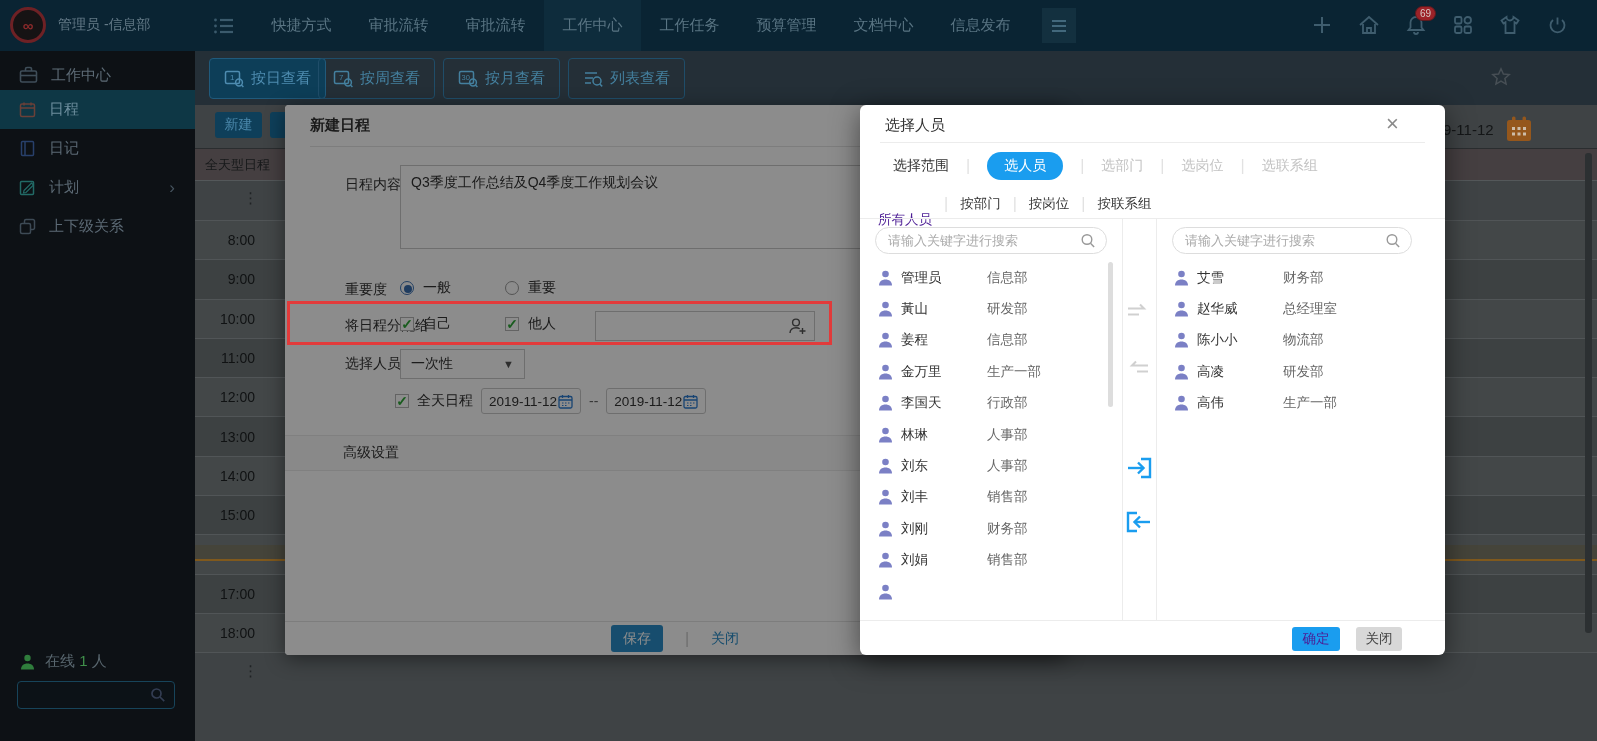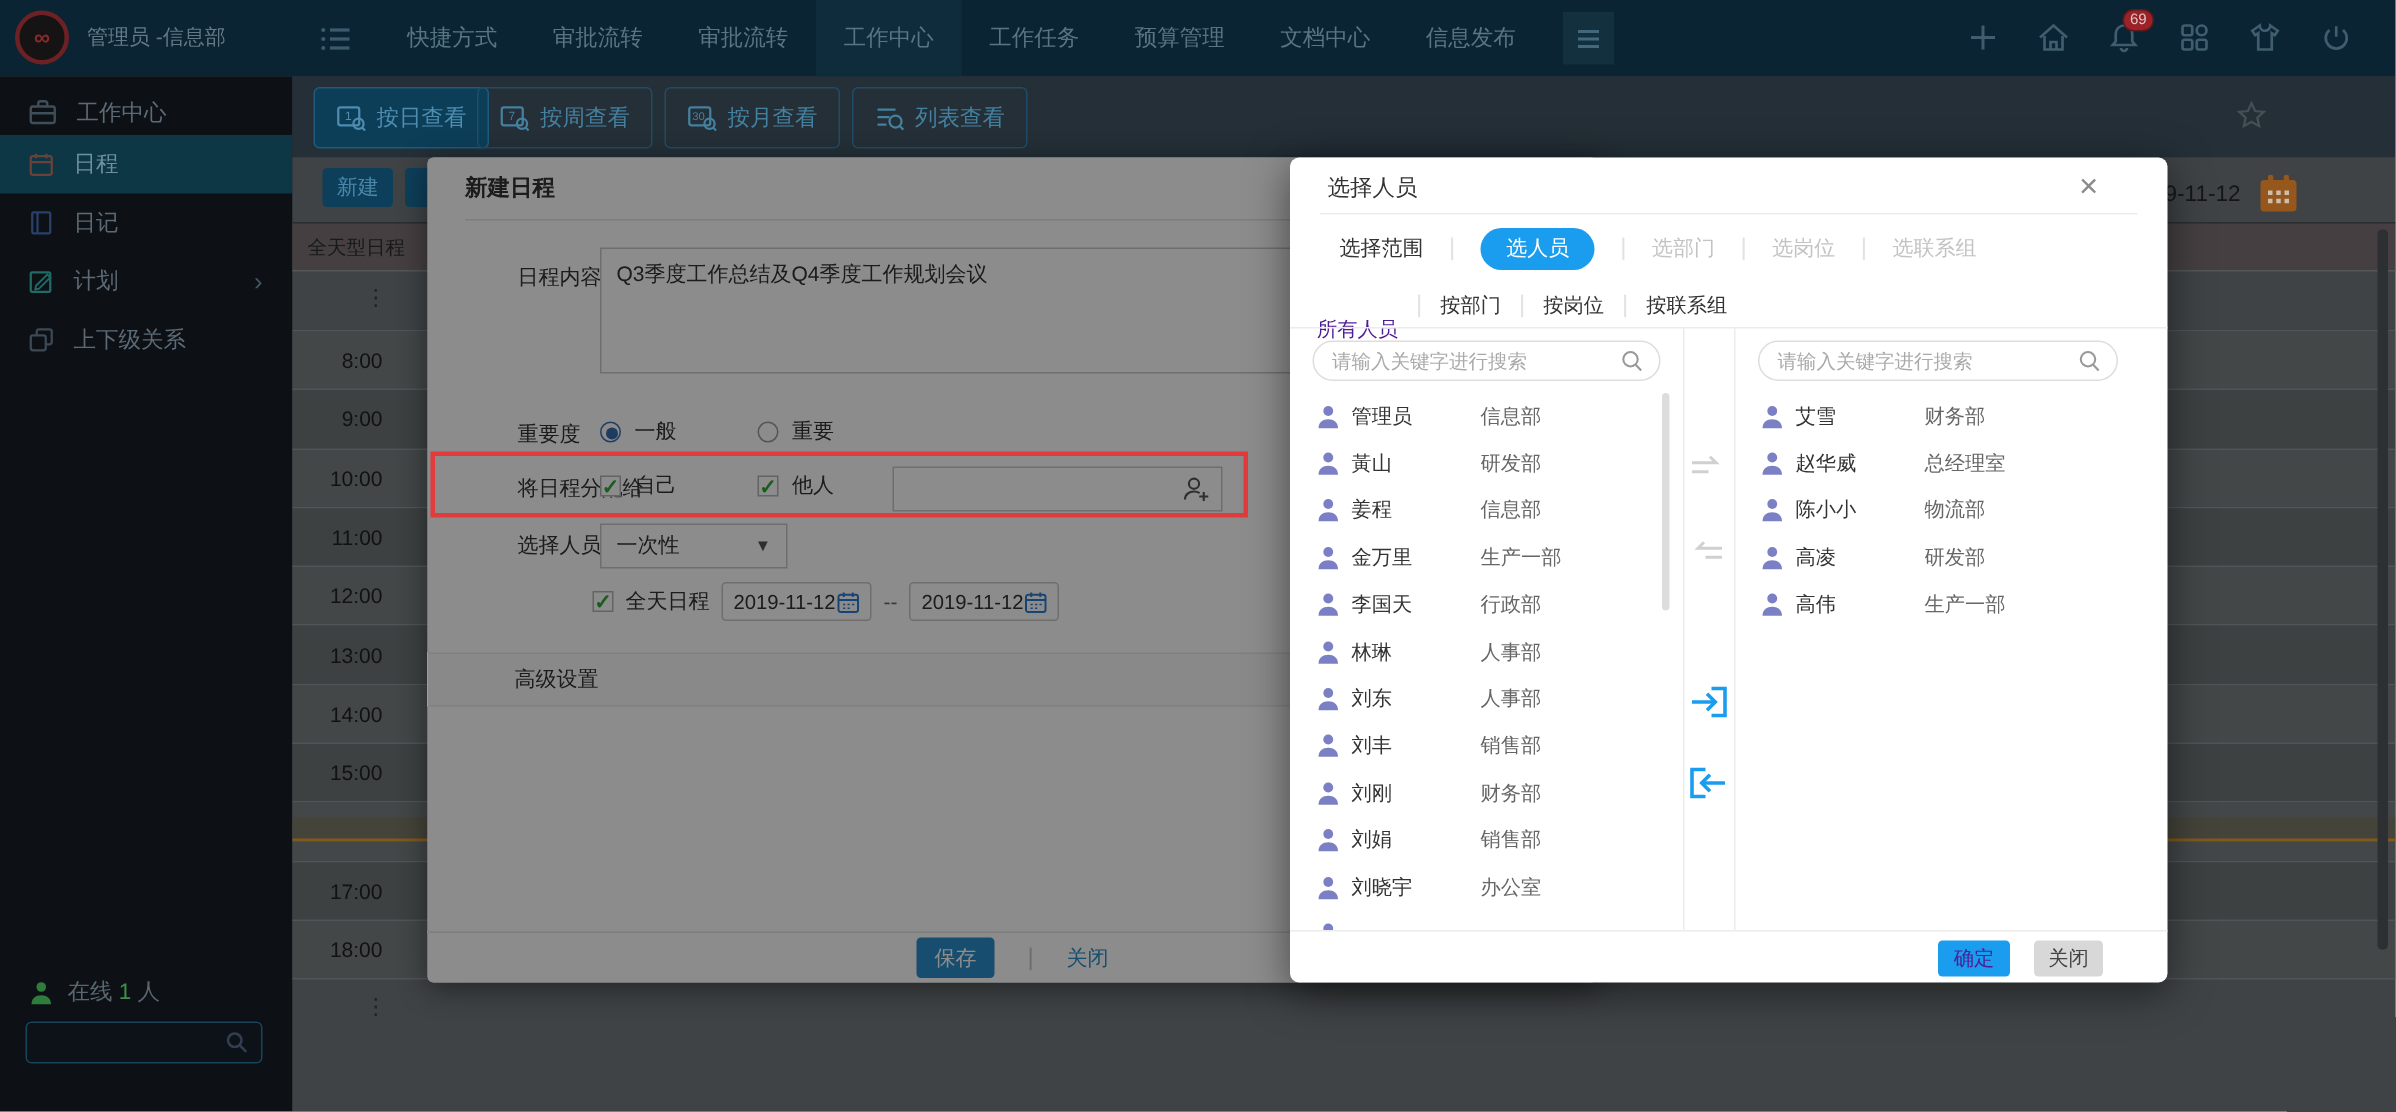--- a/index.html
+++ b/index.html
@@ -615,28 +615,20 @@
             <path d="M1 15.5c0-4 2.9-6 6.5-6s6.5 2 6.5 6z" fill="#7b80c5"></path>
           </svg>
           <span class="pname">刘娟</span>
           <span class="pdept">销售部</span>
         </div>
         <div class="prow">
           <svg class="picon" viewBox="0 0 15 16">
             <circle cx="7.5" cy="4" r="3.3" fill="#7b80c5"></circle>
             <path d="M1 15.5c0-4 2.9-6 6.5-6s6.5 2 6.5 6z" fill="#7b80c5"></path>
           </svg>
-          <span class="pname">刘晓宇</span>
-          <span class="pdept">办公室</span>
-        </div>
-        <div class="prow">
-          <svg class="picon" viewBox="0 0 15 16">
-            <circle cx="7.5" cy="4" r="3.3" fill="#7b80c5"></circle>
-            <path d="M1 15.5c0-4 2.9-6 6.5-6s6.5 2 6.5 6z" fill="#7b80c5"></path>
-          </svg>
           <span class="pname"></span>
           <span class="pdept"></span>
         </div>
       </div>
     <div class="m2-lscroll"></div>
 
     <span class="midbtn" style="top:198px;">
       <svg width="24" height="16" viewBox="0 0 24 16" fill="none" stroke="#d0d0d0" stroke-width="2">
           <path d="M2 5.5h16l-4-4"></path>
           <path d="M2 11.5h11"></path>

